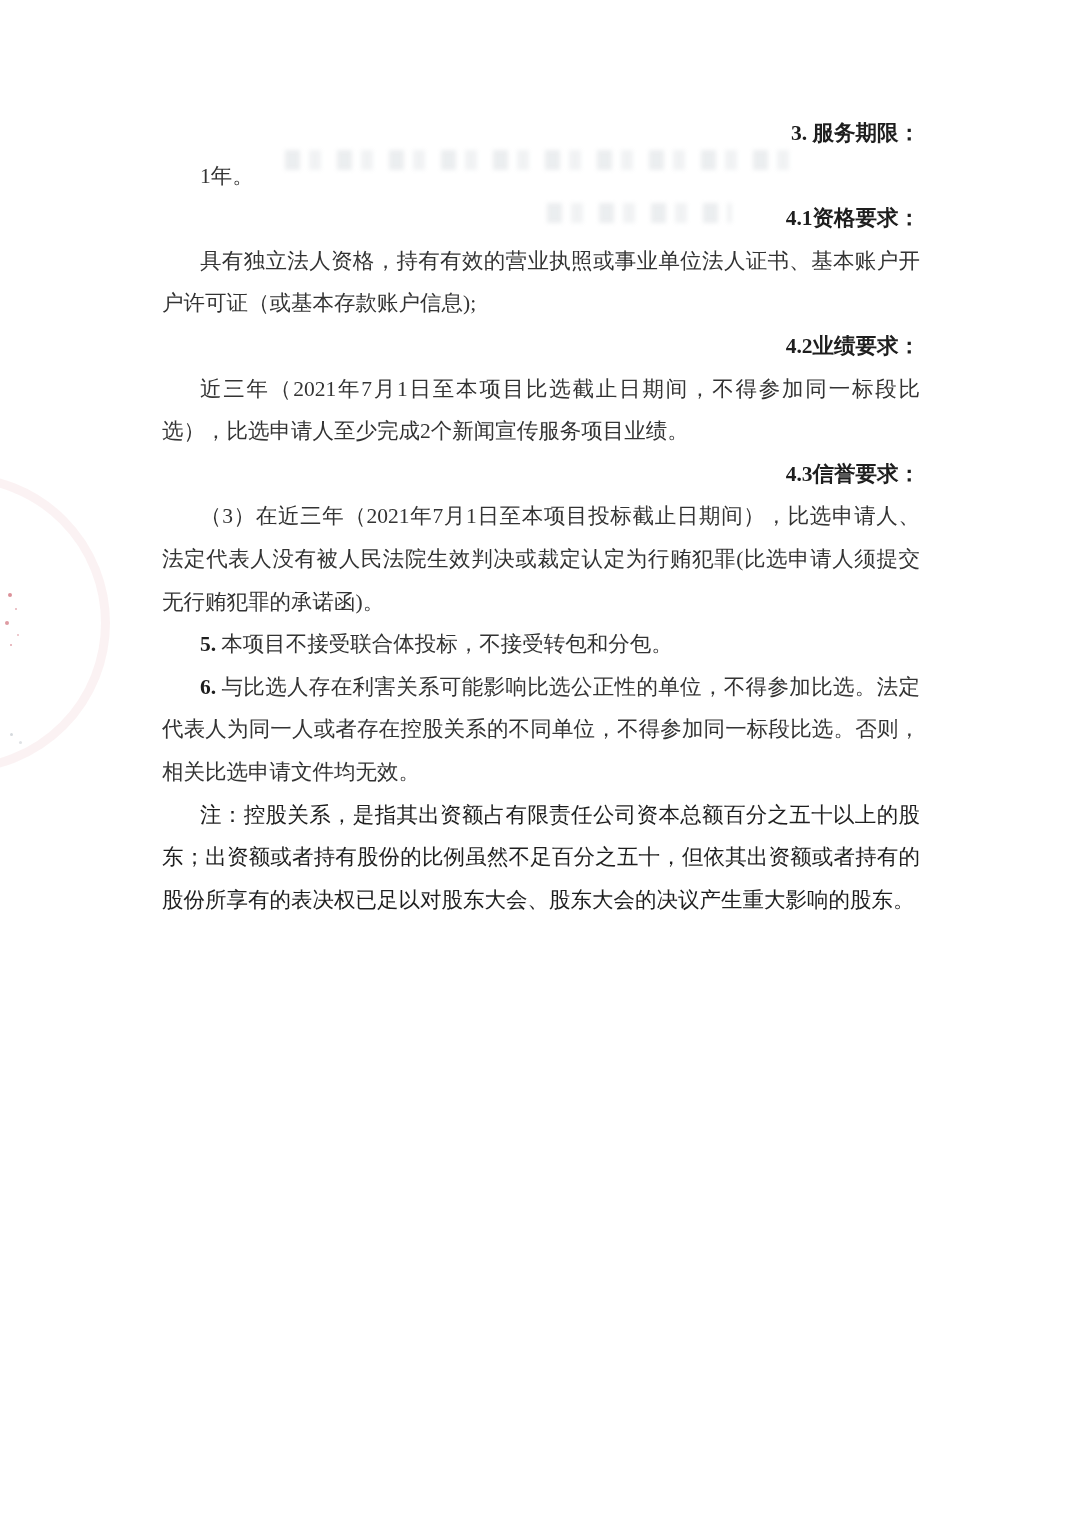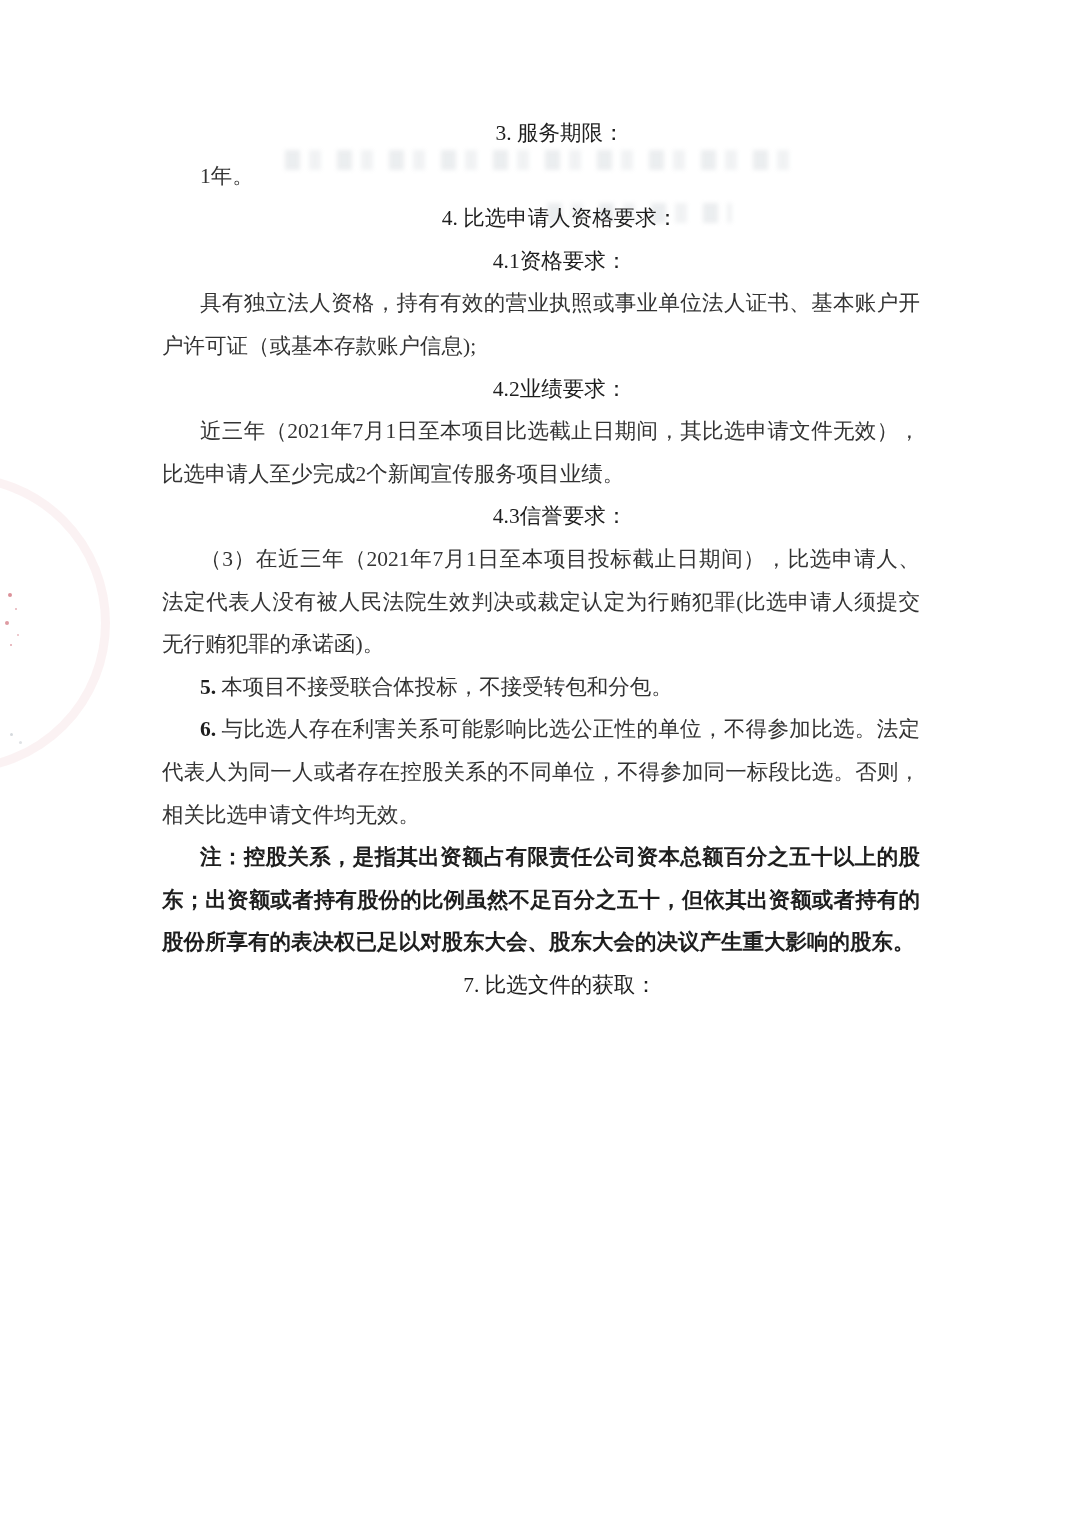--- a/index.html
+++ b/index.html
@@ -23,26 +23,26 @@
     margin: 0;
     font-size: 21.5px;
     line-height: 42.6px;
     text-align: justify;
     text-justify: inter-character;
     word-break: break-all;
     text-indent: 38px;
     color: #333333;
   }
   .content p.h {
-    font-weight: 400;
+    font-weight: 700;
     color: #1e1e1e;
-    text-align: center;
+    text-align: right;
   }
   .content p.note {
-    font-weight: 700;
+    font-weight: 400;
     color: #1e1e1e;
   }
   .content .num {
     font-weight: 700;
     color: #1e1e1e;
     margin-right: 5px;
   }
   
   .artifact { position: absolute; pointer-events: none; }
   .stamp-ring {
@@ -98,26 +98,24 @@
 
   <div class="artifact stamp-ring"></div>
   <div class="artifact stamp-speckles"></div>
   <div class="artifact scan-speck"></div>
   <div class="artifact bleed bleed-1"></div>
   <div class="artifact bleed bleed-2"></div>
 
   <div class="content">
     <p class="h">3. 服务期限：</p>
     <p class="body">1年。</p>
-    <p class="h">4. 比选申请人资格要求：</p>
     <p class="h">4.1资格要求：</p>
     <p class="body">具有独立法人资格，持有有效的营业执照或事业单位法人证书、基本账户开户许可证（或基本存款账户信息);</p>
     <p class="h">4.2业绩要求：</p>
-    <p class="body">近三年（2021年7月1日至本项目比选截止日期间，其比选申请文件无效），比选申请人至少完成2个新闻宣传服务项目业绩。</p>
+    <p class="body">近三年（2021年7月1日至本项目比选截止日期间，不得参加同一标段比选），比选申请人至少完成2个新闻宣传服务项目业绩。</p>
     <p class="h">4.3信誉要求：</p>
     <p class="body">（3）在近三年（2021年7月1日至本项目投标截止日期间），比选申请人、法定代表人没有被人民法院生效判决或裁定认定为行贿犯罪(比选申请人须提交无行贿犯罪的承诺函)。</p>
     <p class="body"><span class="num">5.</span><span>本项目不接受联合体投标，不接受转包和分包。</span></p>
     <p class="body"><span class="num">6.</span><span>与比选人存在利害关系可能影响比选公正性的单位，不得参加比选。法定代表人为同一人或者存在控股关系的不同单位，不得参加同一标段比选。否则，相关比选申请文件均无效。</span></p>
     <p class="note">注：控股关系，是指其出资额占有限责任公司资本总额百分之五十以上的股东；出资额或者持有股份的比例虽然不足百分之五十，但依其出资额或者持有的股份所享有的表决权已足以对股东大会、股东大会的决议产生重大影响的股东。</p>
-    <p class="h">7. 比选文件的获取：</p>
   </div>
 
 </div>
 
 </body></html>

